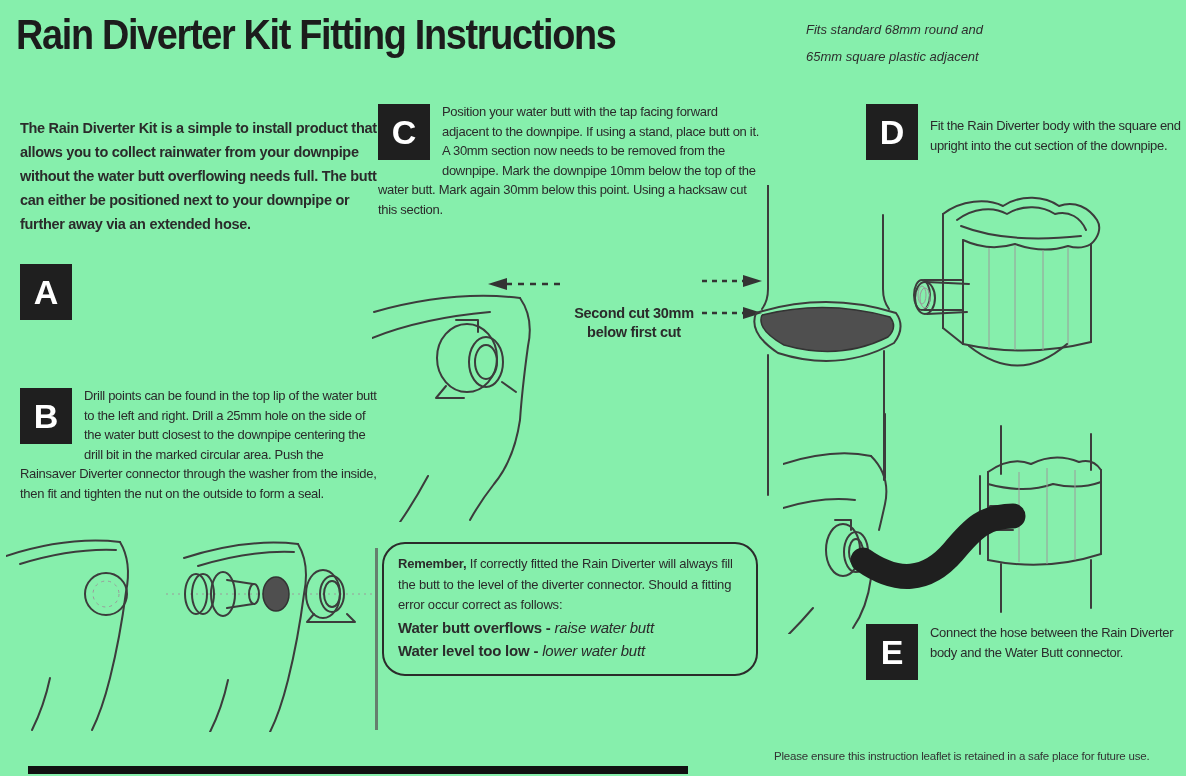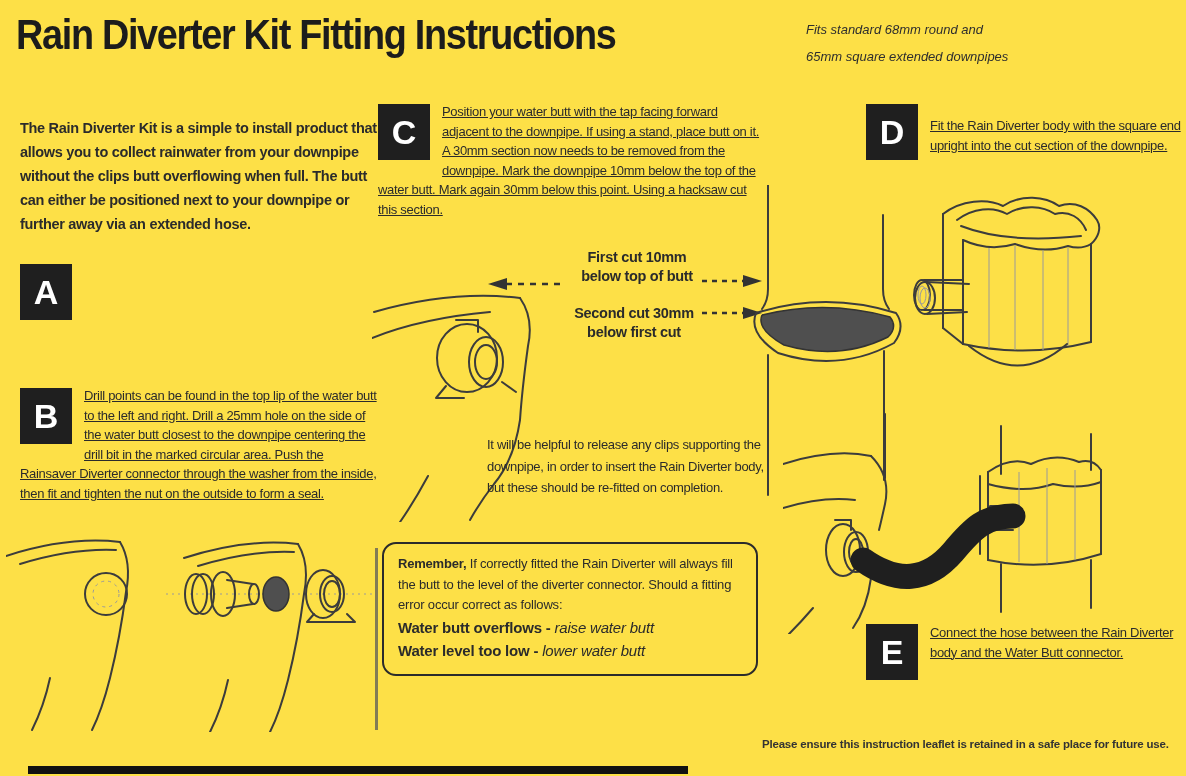--- a/index.html
+++ b/index.html
@@ -1,30 +1,30 @@
 <!DOCTYPE html>
 <html><head>
 <meta charset="utf-8">
 <style>
   html,body{margin:0;padding:0;background:#ddd;}
   .page{
     position:relative;width:1186px;height:776px;margin:0 auto;
-    background:#fde047;overflow:hidden;
+    background:#86efac;overflow:hidden;
     font-family:"Liberation Sans",sans-serif;color:#2b2b2b;
   }
   .abs{position:absolute;}
   
   .title{
     left:16px;top:10px;font-size:43px;font-weight:800;letter-spacing:-1.5px;
     color:#1c1c1c;white-space:nowrap;transform:scaleX(.88);transform-origin:0 0;
   }
   .subtitle{left:806px;top:16px;font-style:italic;font-size:13px;line-height:27px;color:#2e2e2e;}
   
   .intro{left:20px;top:101px;width:358px;font-weight:bold;font-size:14.5px;line-height:24px;letter-spacing:-.3px;}
-  .step-text{font-size:13px;line-height:19.5px;letter-spacing:-.3px;margin:0;text-decoration:underline;}
+  .step-text{font-size:13px;line-height:19.5px;letter-spacing:-.3px;margin:0;}
   .letter-block{
     width:52px;height:56px;background:#1f1f1f;color:#fff;
     display:flex;align-items:center;justify-content:center;
     font-size:34px;font-weight:800;
   }
   .float-block{float:left;margin:2px 12px 4px 0;}
   .cut-label{font-weight:bold;font-size:14.5px;line-height:19px;text-align:center;letter-spacing:-.3px;}
   .helpful{font-size:13px;line-height:21.5px;letter-spacing:-.3px;}
   .remember{
     width:344px;border:2.5px solid #2b2b2b;border-radius:14px;
@@ -42,24 +42,24 @@
   svg .thin{fill:none;stroke:#9a9a9a;stroke-width:1;}
 </style>
 </head>
 <body>
 
 <div class="page">
 
   <div class="abs title">Rain Diverter Kit Fitting Instructions</div>
   <div class="abs subtitle">
     <div>Fits standard 68mm round and</div>
-    <div>65mm square extended downpipes</div>
-  </div>
-
-  <p class="abs intro">The Rain Diverter Kit is a simple to install product that allows you to collect rainwater from your downpipe without the clips butt overflowing when full. The butt can either be positioned next to your downpipe or further away via an extended hose.</p>
+    <div>65mm square plastic adjacent</div>
+  </div>
+
+  <p class="abs intro">The Rain Diverter Kit is a simple to install product that allows you to collect rainwater from your downpipe without the water butt overflowing needs full. The butt can either be positioned next to your downpipe or further away via an extended hose.</p>
 
   <div class="abs letter-block" style="left:20px;top:264px;">
     <span>A</span>
   </div>
 
   <div class="abs" style="left:20px;top:386px;width:360px;">
     <div class="letter-block float-block">
       <span>B</span>
     </div>
     <p class="step-text">Drill points can be found in the top lip of the water butt to the left and right. Drill a 25mm hole on the side of the water butt closest to the downpipe centering the drill bit in the marked circular area. Push the Rainsaver Diverter connector through the washer from the inside, then fit and tighten the nut on the outside to form a seal.</p>
@@ -97,24 +97,20 @@
 
   <div class="abs fold-line" style="left:375px;top:548px;height:182px;"></div>
 
   <div class="abs" style="left:378px;top:102px;width:384px;">
     <div class="letter-block float-block">
       <span>C</span>
     </div>
     <p class="step-text">Position your water butt with the tap facing forward adjacent to the downpipe. If using a stand, place butt on it. A 30mm section now needs to be removed from the downpipe. Mark the downpipe 10mm below the top of the water butt. Mark again 30mm below this point. Using a hacksaw cut this section.</p>
   </div>
 
-  <div class="abs cut-label" style="left:572px;top:248px;width:130px;">
-    <div>First cut 10mm</div>
-    <div>below top of butt</div>
-  </div>
   <div class="abs cut-label" style="left:564px;top:304px;width:140px;">
     <div>Second cut 30mm</div>
     <div>below first cut</div>
   </div>
 
   <svg class="abs" style="left:486px;top:276px;" width="78" height="16" viewBox="0 0 78 16">
     <line x1="20" y1="8" x2="76" y2="8" stroke="#333" stroke-width="2.5" stroke-dasharray="6,6"></line>
     <polygon points="2,8 21,2 21,14" fill="#333"></polygon>
   </svg>
   <svg class="abs" style="left:700px;top:273px;" width="64" height="16" viewBox="0 0 64 16">
@@ -145,23 +141,22 @@
     <path class="ln" d="M14,128 Q84,106 154,128 Q164,142 152,158 Q98,188 36,168 Q6,148 14,128" fill="#fff"></path>
     <path d="M20,130 Q84,114 148,132 Q156,142 146,152 Q98,176 42,160 Q14,144 20,130" fill="#4f4f4f" stroke="#333" stroke-width="1.5"></path>
     <path class="ln" d="M26,170 V310"></path>
     <path class="ln" d="M142,166 V295"></path>
 
     <ellipse class="ln" cx="180" cy="110" rx="8" ry="15" fill="#fff"></ellipse>
     <ellipse class="thin" cx="180" cy="110" rx="4" ry="9"></ellipse>
     <path class="ln" d="M182,95 H220 M182,125 H220"></path>
   </svg>
 
-  <p class="abs helpful" style="left:487px;top:421px;width:285px;">It will be helpful to release any clips supporting the downpipe, in order to insert the Rain Diverter body, but these should be re-fitted on completion.</p>
-
-  <div class="abs remember" style="left:382px;top:542px;">
+
+  <div class="abs remember" style="left:382px;top:542px;border-radius:23px;">
     <p><b>Remember,</b> <span>If correctly fitted the Rain Diverter will always fill the butt to the level of the diverter connector. Should a fitting error occur correct as follows:</span></p>
     <div class="rb-rule">
       <b>Water butt overflows -</b> <i>raise water butt</i>
     </div>
     <div class="rb-rule">
       <b>Water level too low -</b> <i>lower water butt</i>
     </div>
   </div>
 
   <div class="abs letter-block" style="left:866px;top:104px;">
@@ -218,16 +213,16 @@
 
   <div class="abs letter-block" style="left:866px;top:624px;">
     <span>E</span>
   </div>
   <p class="abs step-text" style="left:930px;top:623px;width:252px;">Connect the hose between the Rain Diverter body and the Water Butt connector.</p>
 
   <p class="abs warning" style="left:20px;top:780px;margin:16px;">
     <span>WARNING:</span>
     <span>Do not use an electric drill if there is any water in the water butt.</span>
   </p>
-  <p class="abs footer-note" style="left:762px;top:738px;margin:0;font-weight:bold;">Please ensure this instruction leaflet is retained in a safe place for future use.</p>
+  <p class="abs footer-note" style="left:762px;top:738px;margin:12px;">Please ensure this instruction leaflet is retained in a safe place for future use.</p>
   <div class="abs bottom-bar" style="left:28px;top:766px;width:660px;"></div>
 
 </div>
 
 </body></html>

